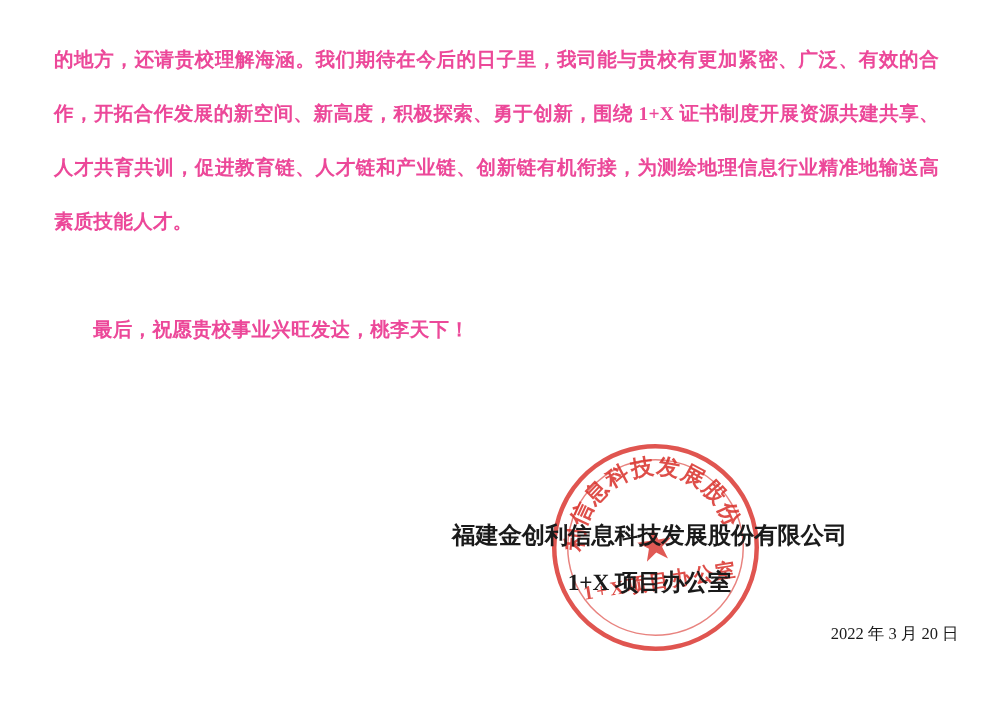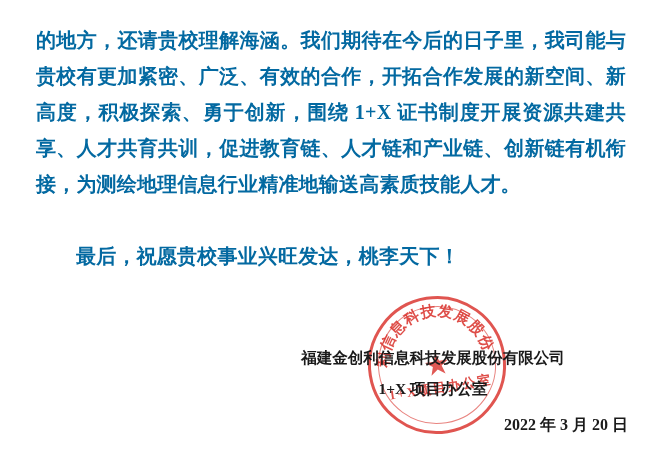--- a/index.html
+++ b/index.html
@@ -18,23 +18,23 @@
     width: 656px;
     height: 469px;
     background: #ffffff;
     box-sizing: border-box;
   }
   .body-text {
     position: absolute;
     left: 36px;
     top: 22px;
     width: 590px;
-    font-size: 20px;
+    font-size: 13px;
     line-height: 36px;
-    color: #0369a1;
+    color: #ec4899;
     text-align: justify;
     text-justify: inter-ideograph;
     letter-spacing: 0.2px;
     font-weight: 600;
   }
   .para {
     margin: 0;
     text-align: justify;
     text-justify: inter-ideograph;
   }
@@ -53,25 +53,25 @@
     font-size: 15.5px;
     line-height: 31px;
     color: #1a1a1a;
     font-weight: 600;
   }
   .sig-line {
     white-space: nowrap;
   }
   .sig-date {
     position: absolute;
-    right: 28px;
+    right: 17px;
     top: 415px;
-    font-size: 16px;
+    font-size: 11px;
     color: #1a1a1a;
-    font-weight: 700;
+    font-weight: 400;
     white-space: nowrap;
   }
   
   .seal {
     position: absolute;
     left: 368px;
     top: 296px;
     width: 138px;
     height: 138px;
     pointer-events: none;

